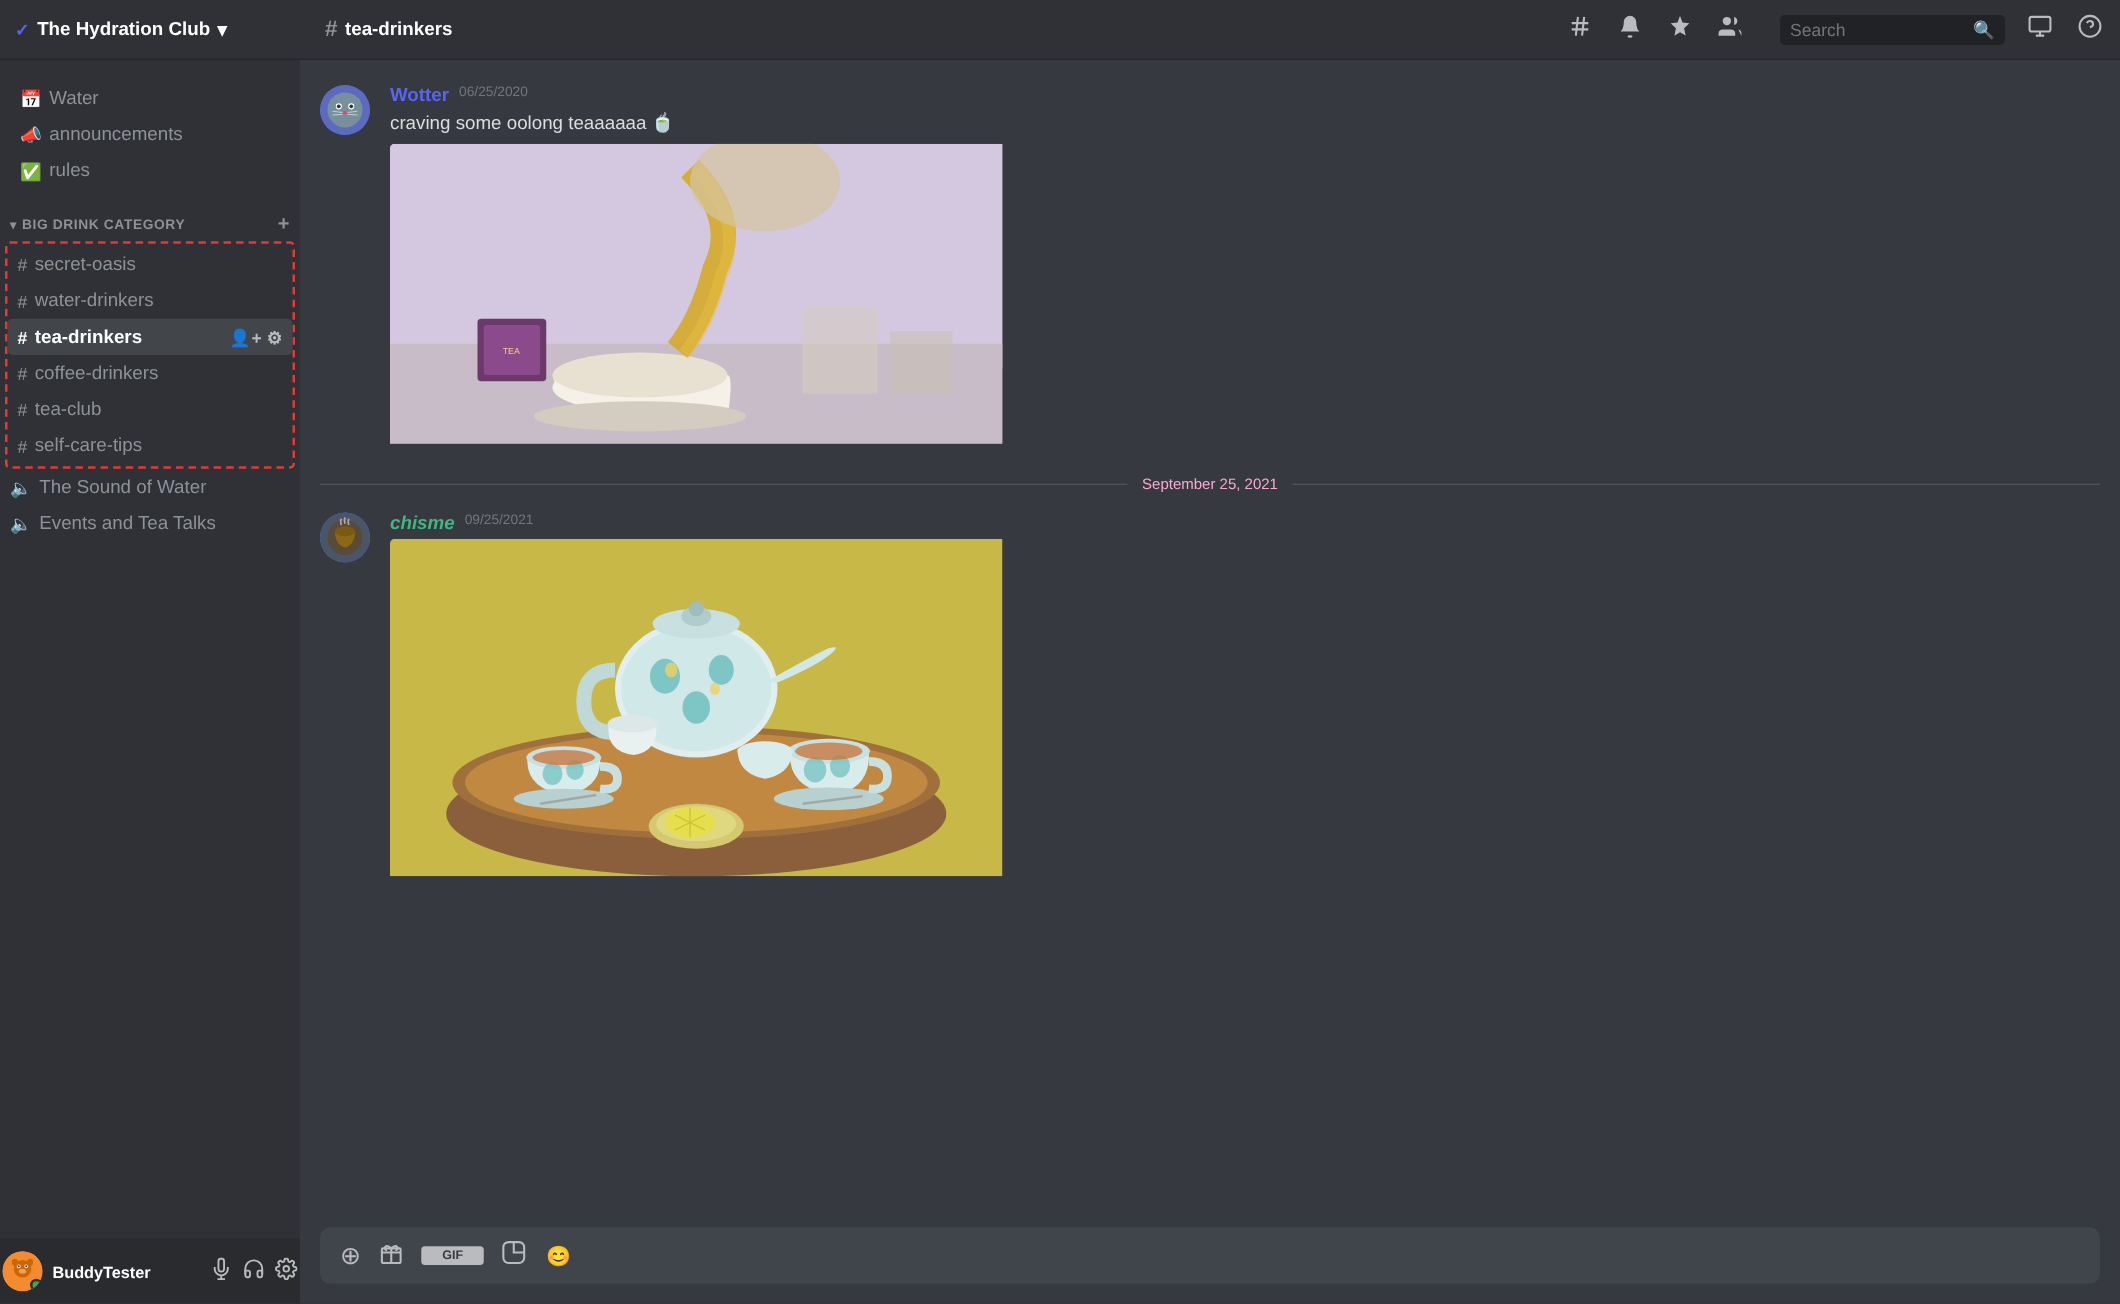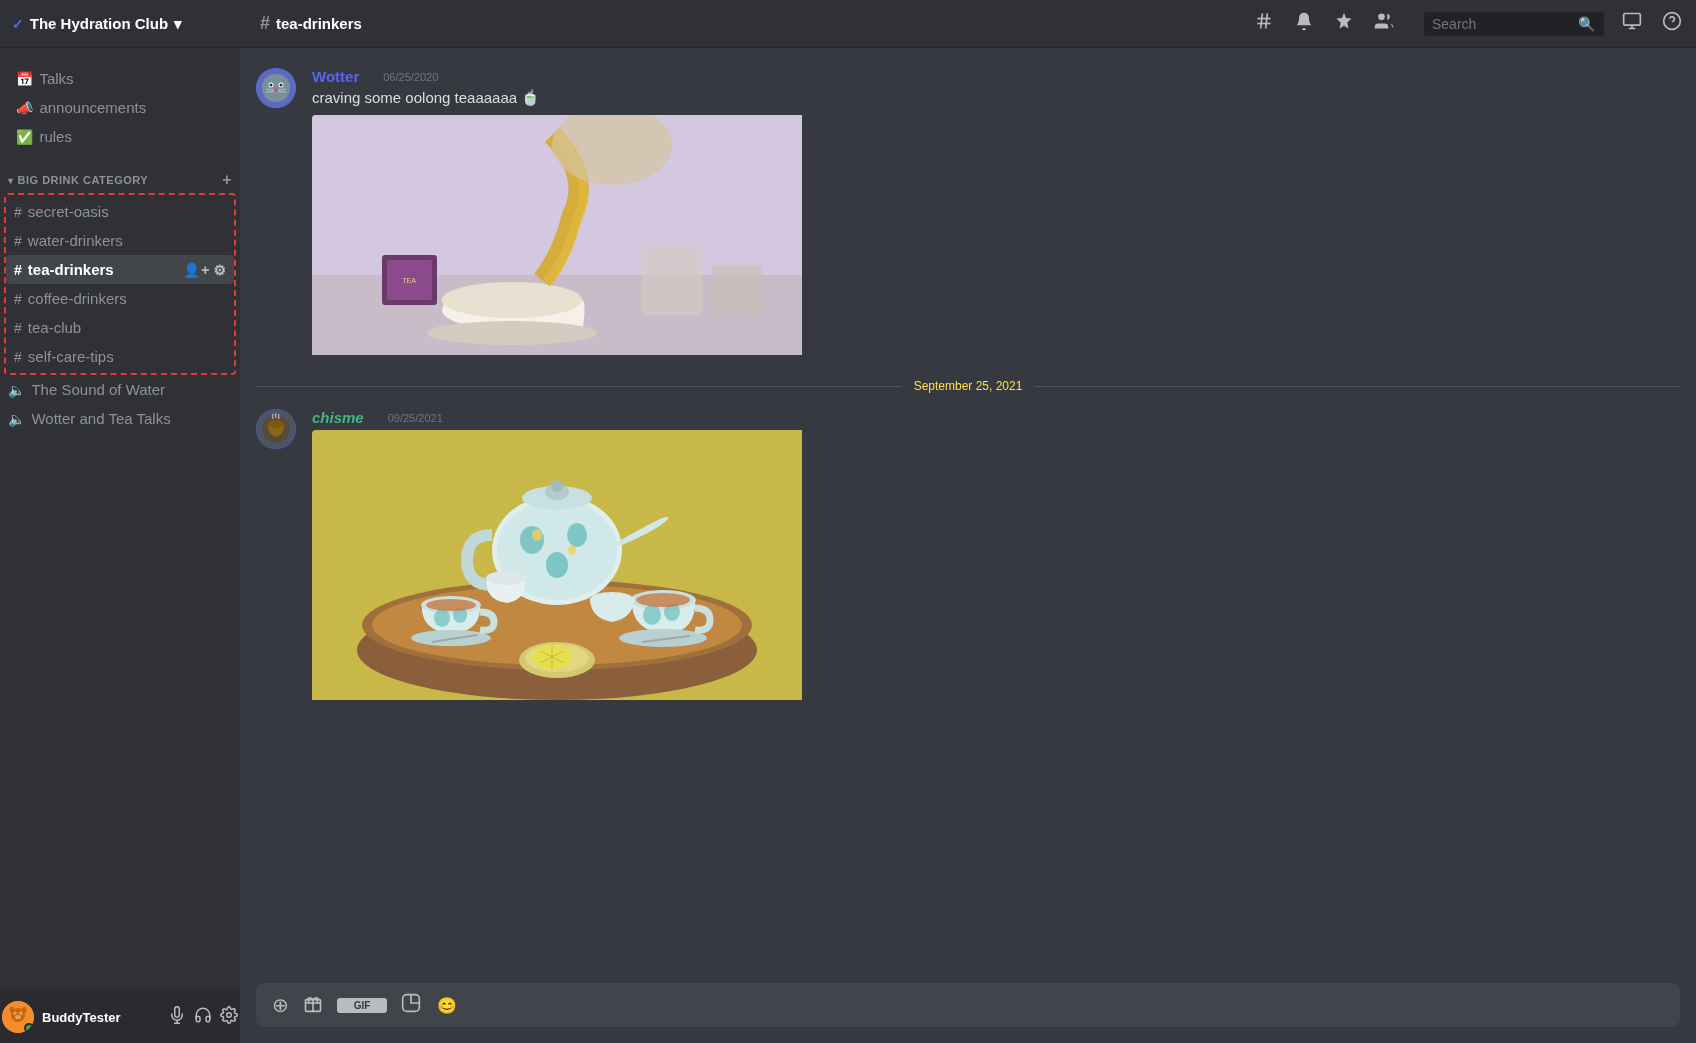--- a/index.html
+++ b/index.html
@@ -221,33 +221,33 @@
       border-radius: 50%;
       flex-shrink: 0;
       overflow: hidden;
       background: #5865f2;
       display: flex;
       align-items: center;
       justify-content: center;
       font-size: 16px;
     }
     .msg-content { flex: 1; }
-    .msg-header { display: flex; align-items: center; gap: 24px; margin-bottom: 4px; }
+    .msg-header { display: flex; align-items: flex-start; gap: 8px; margin-bottom: 4px; }
     .msg-username { font-weight: 600; font-size: 15px; }
     .msg-username.wotter { color: #5865f2; }
     .msg-username.chisme { color: #43b581; font-style: italic; }
     .msg-timestamp { font-size: 11px; color: #72767d; }
     .msg-text { font-size: 15px; color: #dcddde; margin-bottom: 8px; }
 
     .date-divider {
       display: flex;
       align-items: center;
       gap: 12px;
       margin: 16px 0;
-      color: #fde047;
+      color: #f9a8d4;
       font-size: 12px;
     }
     .date-divider::before, .date-divider::after {
       content: '';
       flex: 1;
       height: 1px;
       background: #4f545c;
     }
 
     
@@ -364,21 +364,21 @@
     </div>
   </div>
 </div>
 
 <div class="main">
 
   <div class="sidebar">
     <div class="sidebar-section">
       <div class="sidebar-item">
         <span class="item-icon">📅</span>
-        <span class="item-label">Talks</span>
+        <span class="item-label">Water</span>
       </div>
       <div class="sidebar-item">
         <span class="item-icon">📣</span>
         <span class="item-label">announcements</span>
       </div>
       <div class="sidebar-item">
         <span class="item-icon">✅</span>
         <span class="item-label">rules</span>
       </div>
     </div>
@@ -419,21 +419,21 @@
         <span class="item-label">self-care-tips</span>
       </div>
     </div>
 
     <div class="voice-item">
       <span class="item-icon">🔈</span>
       <span>The Sound of Water</span>
     </div>
     <div class="voice-item">
       <span class="item-icon">🔈</span>
-      <span>Wotter and Tea Talks</span>
+      <span>Events and Tea Talks</span>
     </div>
 
     <div style="flex:1"></div>
 
     <div class="user-bar">
       <div class="user-avatar">
         <svg width="32" height="32" viewBox="0 0 32 32">
           <rect width="32" height="32" fill="#f48c2f" rx="16"></rect>
 
           <circle cx="16" cy="14" r="7" fill="#cc6600"></circle>

